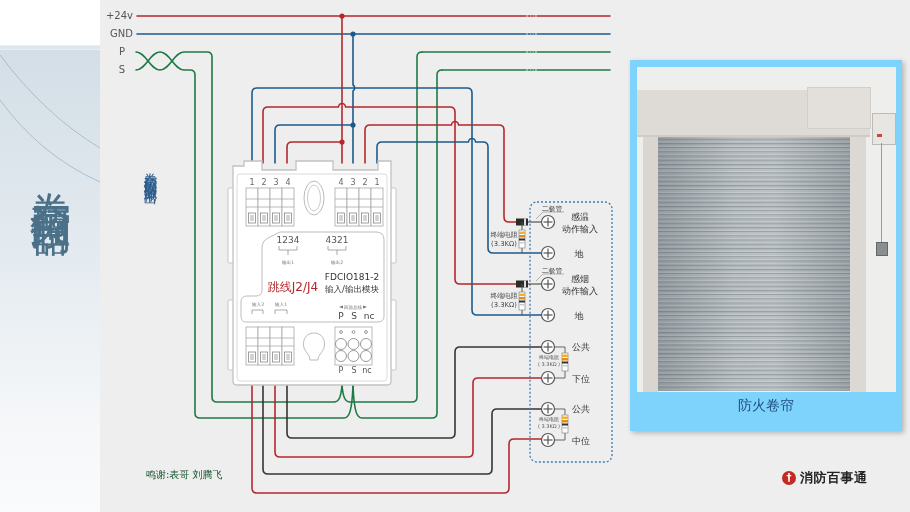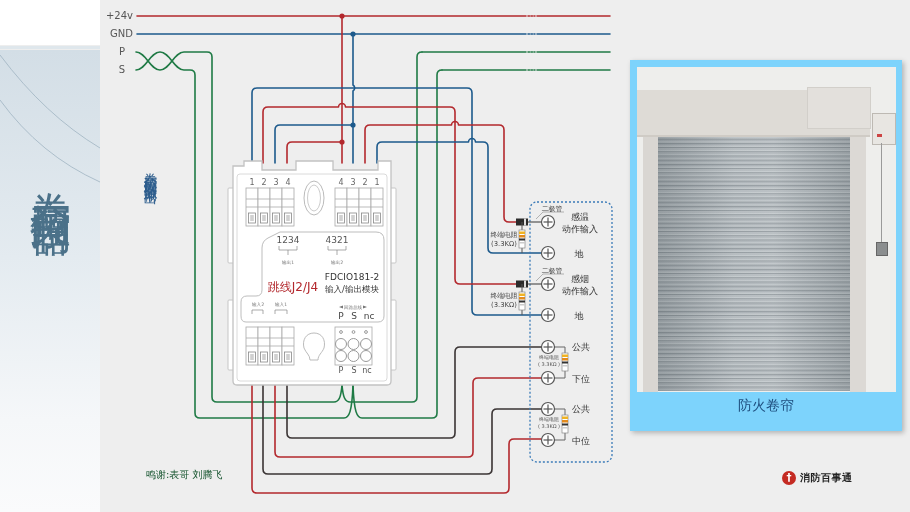--- a/index.html
+++ b/index.html
@@ -49,21 +49,21 @@
   #shutter{left:21px;top:69px;width:192px;height:255px;
            background:repeating-linear-gradient(180deg,#a6adb2 0px,#c3c9cc 2px,#8d959a 3.2px,#b8bec2 4.2px);}
   #shutter-shade{left:21px;top:69px;width:192px;height:255px;
            background:linear-gradient(90deg,rgba(60,70,75,0.25),rgba(255,255,255,0.05) 40%,rgba(255,255,255,0.1) 60%,rgba(60,70,75,0.2));}
   #photo-caption{left:0;top:337px;width:272px;text-align:center;font-size:14px;color:#1f4f7f;}
   
   #credit{left:110px;top:468px;font-size:10px;color:#14532d;margin-left:36px;}
   #logo{left:782px;top:469px;height:18px;display:flex;align-items:center;}
   #logo-icon{width:14px;height:14px;border-radius:50%;background:#c42a22;color:#fff;font-size:10px;
              line-height:14px;text-align:center;font-weight:bold;margin-right:4px;}
-  #logo-text{font-size:10px;font-weight:bold;color:#222;letter-spacing:0.5px;}
+  #logo-text{font-size:13px;font-weight:bold;color:#222;letter-spacing:0.5px;}
 </style>
 </head>
 <body>
 
 <div id="left-panel" class="abs">
   <div id="side-bg" class="abs"></div>
   <svg id="side-arcs" class="abs" width="100" height="462">
     <path d="M0 5 Q45 65 100 98" fill="none" stroke="#9fb4c1" stroke-width="0.8"></path>
     <path d="M0 50 Q40 105 100 132" fill="none" stroke="#9fb4c1" stroke-width="0.8"></path>
   </svg>

